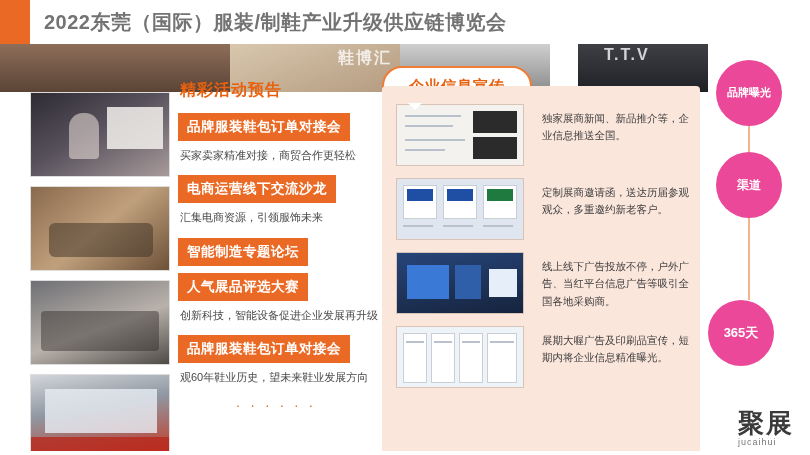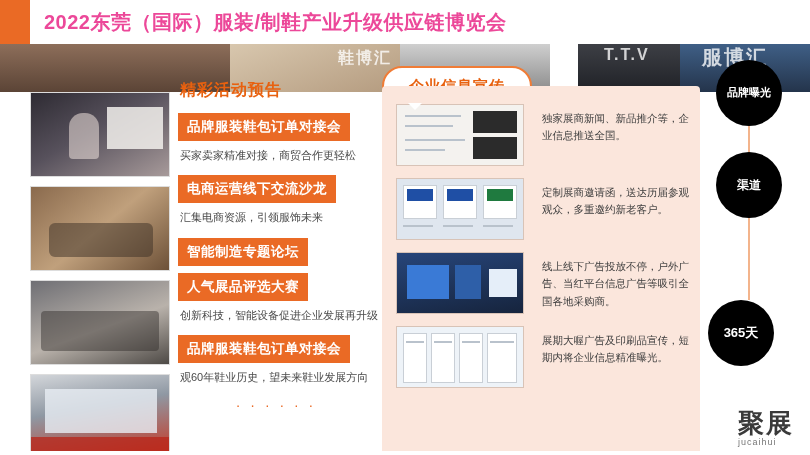--- a/index.html
+++ b/index.html
@@ -16,21 +16,21 @@
   .header {
     position: absolute; left:0; top:0; width:810px; height:44px;
     background: #ffffff;
   }
   .header-bar-left {
     position:absolute; left:0; top:0; width:30px; height:44px;
     background:#ea6a25;
   }
   .header-title {
     position:absolute; left:44px; top:9px;
-    font-size:20px; font-weight:bold; color:#ec4899;
+    font-size:20px; font-weight:bold; color:#737373;
     letter-spacing:0.5px; white-space:nowrap;
   }
 
   
   .topstrip {
     position:absolute; left:0; top:44px; width:810px; height:48px;
     overflow:hidden;
   }
   .ts-seg { position:absolute; top:0; height:48px; }
   .ts1 { left:0; width:230px; background:linear-gradient(180deg,#8d6e5a,#5b4436); }
@@ -123,21 +123,21 @@
 
   .mini { position:absolute; background:#fff; border:1px solid #c9cfd6; }
   .mini-dark { position:absolute; background:#2b2b2b; }
   .mini-blue { position:absolute; background:#1f4fa5; }
   .mini-green{ position:absolute; background:#1f7a3f; }
   .mini-line { position:absolute; background:#b9c2cc; height:2px; }
 
   
   .circle {
     position:absolute; border-radius:50%;
-    background:#000000; color:#fff; font-weight:bold;
+    background:#ec4899; color:#fff; font-weight:bold;
     display:flex; align-items:center; justify-content:center;
     text-align:center; line-height:1.25;
   }
   .c1 { left:716px; top:60px;  width:66px; height:66px; font-size:11px; }
   .c2 { left:716px; top:152px; width:66px; height:66px; font-size:12px; }
   .c3 { left:708px; top:300px; width:66px; height:66px; font-size:13px; }
 
   
   .cline { position:absolute; left:748px; top:126px; width:2px; height:26px; background:#f3b48c; }
   .cline2{ position:absolute; left:748px; top:218px; width:2px; height:82px; background:#f3b48c; }
@@ -161,23 +161,20 @@
 </div>
 
 <div class="topstrip">
   <div class="ts-seg ts1"></div>
   <div class="ts-seg ts2">
     <div class="ts-label" style="right:8px; top:4px;">鞋博汇</div>
   </div>
   <div class="ts-seg ts3"></div>
   <div class="ts-seg ts4">
     <div class="ts-label" style="left:26px; top:2px;">T.T.V</div>
-  </div>
-  <div class="ts-seg ts5">
-    <div class="ts-label" style="left:22px; top:0px; font-size:20px;">服博汇</div>
   </div>
 </div>
 
 <div class="photos">
   <div class="photo p1">
     <div class="scr"></div>
     <div class="fig"></div>
   </div>
   <div class="photo p2">
     <div class="fig"></div>

